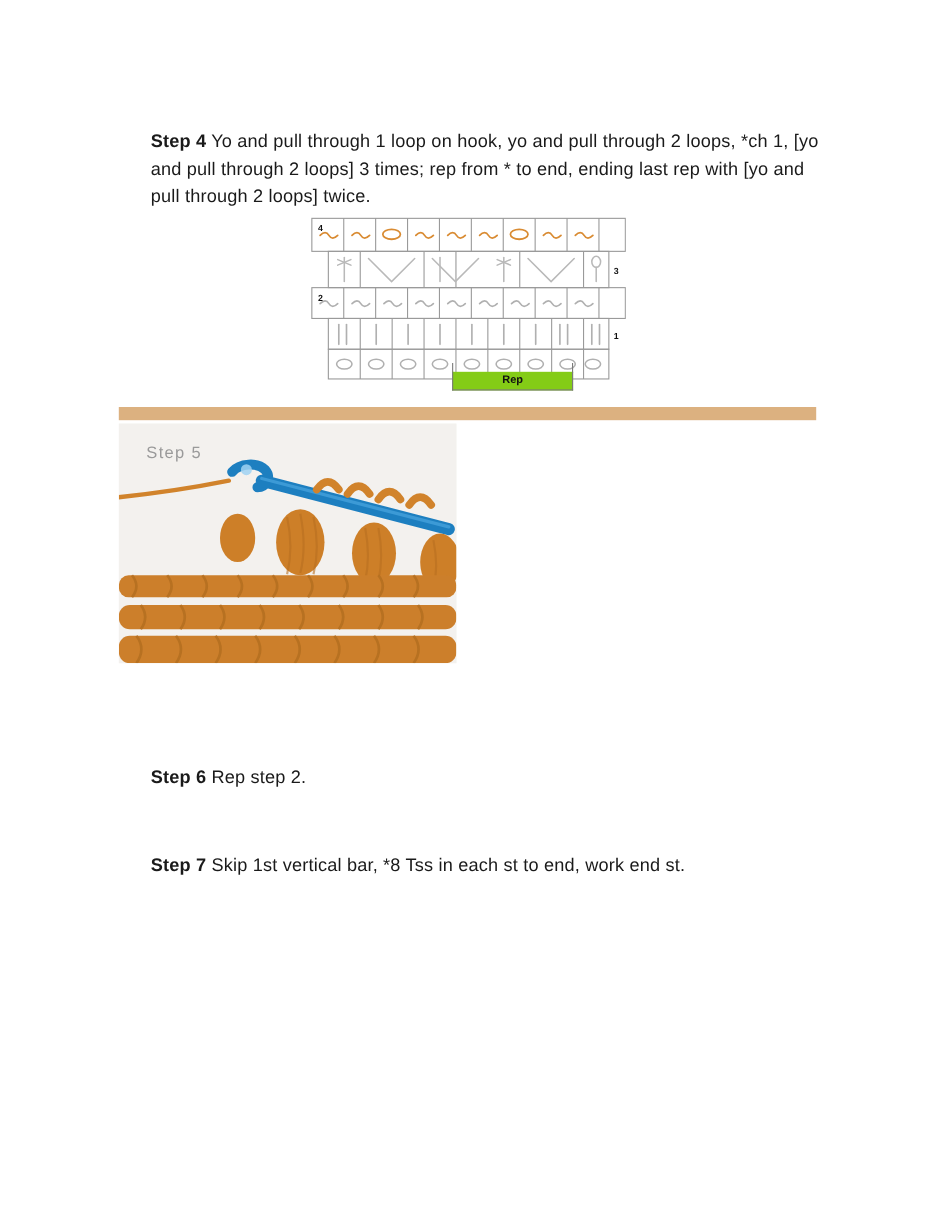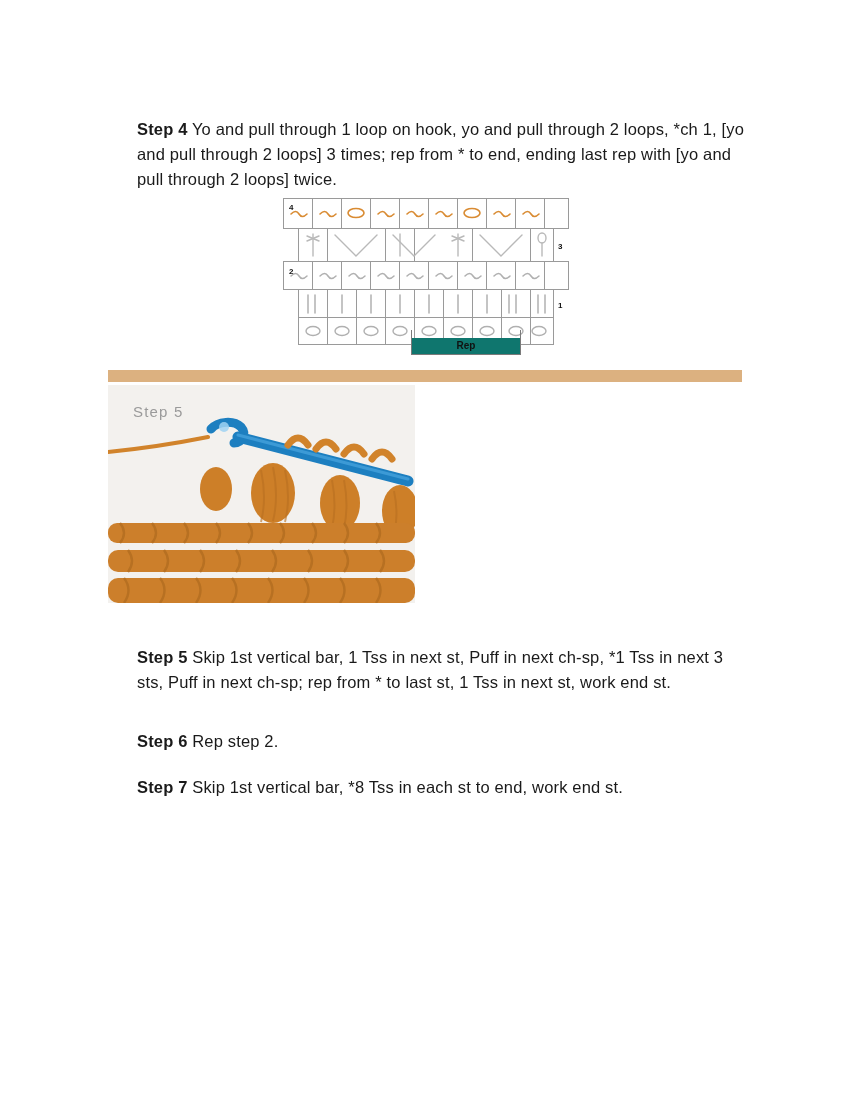--- a/index.html
+++ b/index.html
@@ -32,21 +32,21 @@
   }
   .step-label {
     font-weight: bold;
   }
   .step-body {
     font-weight: normal;
   }
 
   #step4-para { left: 137px; top: 100px; width: 612px; }
   #step5-para { left: 137px; top: 628px; width: 612px; }
-  #step6-para { left: 137px; top: 712px; width: 612px; }
+  #step6-para { left: 137px; top: 678px; width: 612px; }
   #step7-para { left: 137px; top: 758px; width: 612px; }
   #step8-para { left: 137px; top: 798px; width: 612px; }
 
   
   .chart-wrap {
     position: absolute;
     left: 281px;
     top: 196px;
     width: 288px;
     height: 160px;
@@ -61,21 +61,21 @@
     width: 110px;
     height: 17px;
     border: 1px solid #7a7a7a;
     border-top: none;
     box-sizing: border-box;
     font-size: 10px;
     font-weight: bold;
     text-align: center;
     line-height: 15px;
     color: #111;
-    background: #0f766e;
+    background: #84cc16;
   }
   .rep-top {
     position: absolute;
     left: 411px;
     top: 330px;
     width: 110px;
     height: 9px;
     border-left: 1px solid #7a7a7a;
     border-right: 1px solid #7a7a7a;
     box-sizing: border-box;
@@ -322,23 +322,20 @@
           <path d="M124 193 q9 12 0 25"></path>
         <path d="M160 193 q9 12 0 25"></path>
           <path d="M196 193 q9 12 0 25"></path>
         <path d="M232 193 q9 12 0 25"></path>
           <path d="M268 193 q9 12 0 25"></path>
       </g>
     </svg>
     <div class="photo-caption">Step 5</div>
   </div>
 
-  <p class="step-para" id="step5-para">
-    <span class="step-label">Step 5</span><span class="step-body"> Skip 1st vertical bar, 1 Tss in next st, Puff in next ch-sp, *1 Tss in next 3 sts, Puff in next ch-sp; rep from * to last st, 1 Tss in next st, work end st.</span>
-  </p>
 
   <p class="step-para" id="step6-para">
     <span class="step-label">Step 6</span><span class="step-body"> Rep step 2.</span>
   </p>
 
   <p class="step-para" id="step7-para">
     <span class="step-label">Step 7</span><span class="step-body"> Skip 1st vertical bar, *8 Tss in each st to end, work end st.</span>
   </p>
 
 

